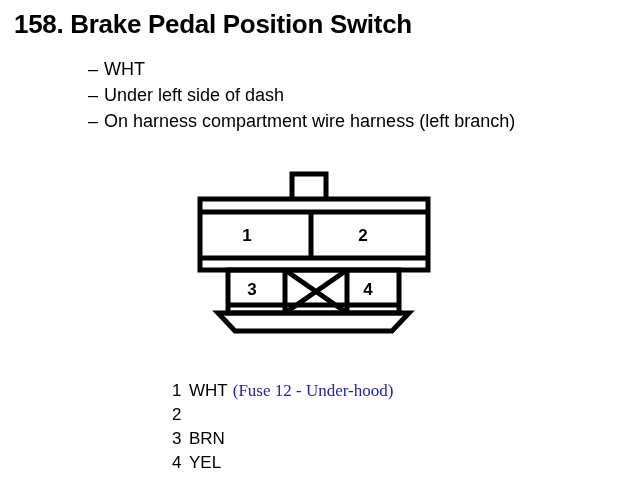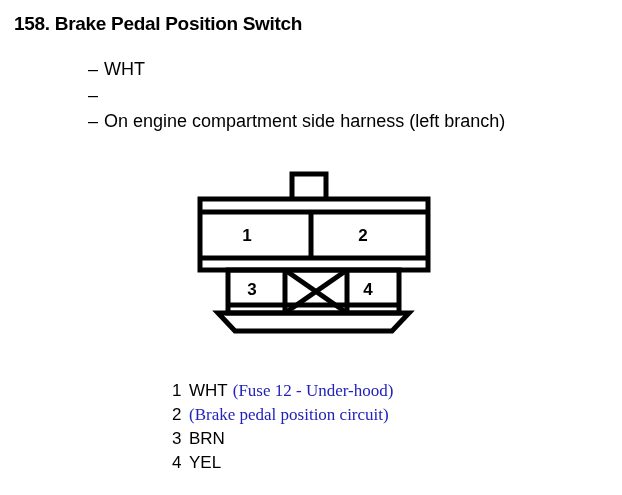--- a/index.html
+++ b/index.html
@@ -16,21 +16,21 @@
     font-family: "Liberation Sans", sans-serif;
     color: #000000;
     -webkit-font-smoothing: antialiased;
   }
 
   
   .page-title {
     position: absolute;
     left: 14px;
     top: 8px;
-    font-size: 19px;
+    font-size: 26px;
     font-weight: bold;
     letter-spacing: -0.3px;
     line-height: 32px;
     white-space: nowrap;
     color: #000;
   }
 
   
   .note-list {
     position: absolute;
@@ -96,24 +96,25 @@
 
 <div class="page-title">158. Brake Pedal Position Switch</div>
 
 <div class="note-list">
   <div class="note-item">
     <span class="note-dash">–</span>
     <span class="note-text">WHT</span>
   </div>
   <div class="note-item">
     <span class="note-dash">–</span>
+    <span class="note-text">Under left side of dash</span>
   </div>
   <div class="note-item">
     <span class="note-dash">–</span>
-    <span class="note-text">On engine compartment side harness (left branch)</span>
+    <span class="note-text">On harness compartment wire harness (left branch)</span>
   </div>
 </div>
 
 <svg class="connector" viewBox="0 0 622 495" xmlns="http://www.w3.org/2000/svg">
 
   <g fill="none" stroke="#000000" stroke-width="5" stroke-linejoin="miter" stroke-linecap="butt">
 
     <path d="M 292 199 L 292 174 L 326 174 L 326 199"></path>
 
     <rect x="200" y="199" width="228" height="71"></rect>
@@ -145,21 +146,20 @@
 </svg>
 
 <div class="pin-legend">
   <div class="pin-row">
     <span class="pin-num">1</span>
     <span class="pin-color">WHT</span>
     <span class="pin-desc">(Fuse 12 - Under-hood)</span>
   </div>
   <div class="pin-row">
     <span class="pin-num">2</span>
-    <span class="pin-desc">(Brake pedal position circuit)</span>
   </div>
   <div class="pin-row">
     <span class="pin-num">3</span>
     <span class="pin-color">BRN</span>
   </div>
   <div class="pin-row">
     <span class="pin-num">4</span>
     <span class="pin-color">YEL</span>
   </div>
 </div>

